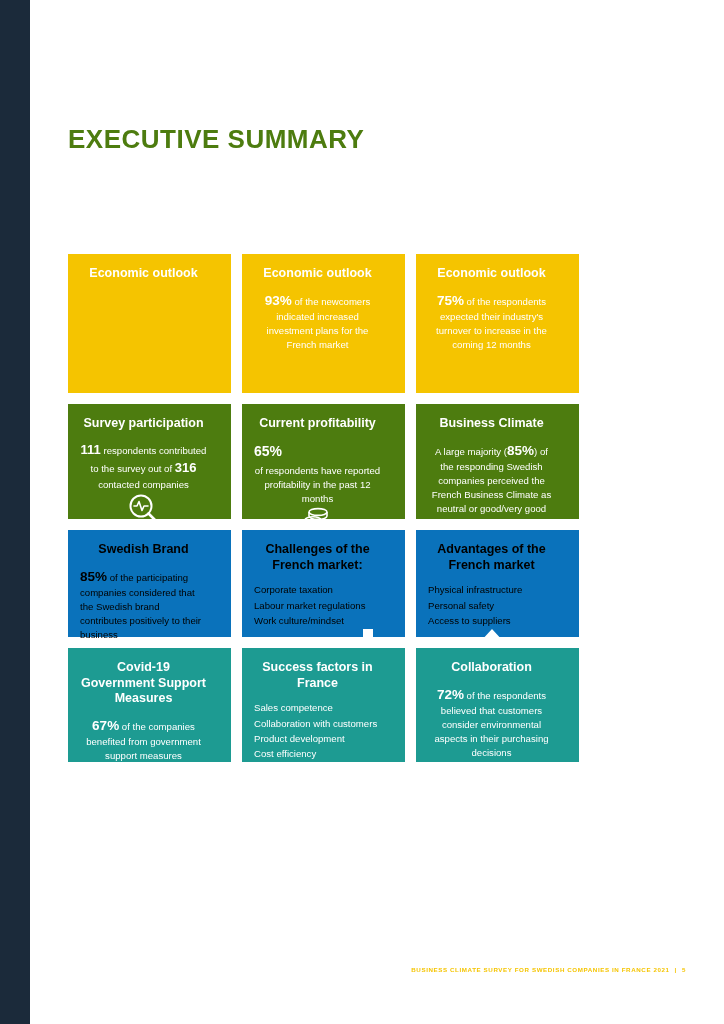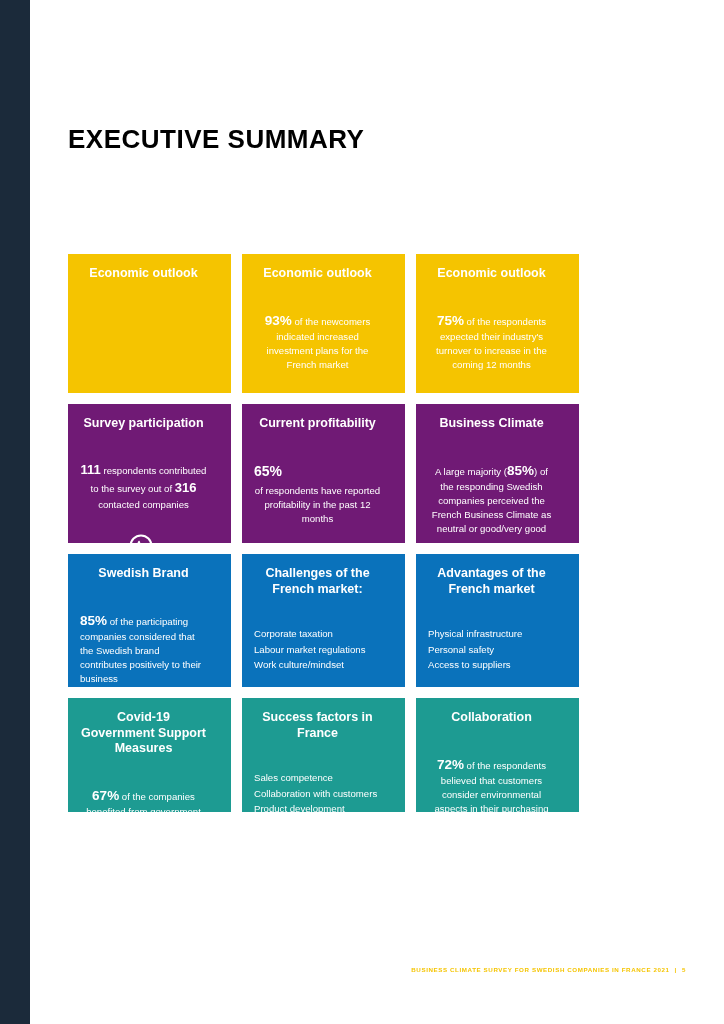--- a/index.html
+++ b/index.html
@@ -22,45 +22,44 @@
     height: 1024px;
     background: #1b2a3a;
   }
   .page-title {
     position: absolute;
     left: 68px;
     top: 124px;
     font-size: 26px;
     font-weight: bold;
     letter-spacing: 0.5px;
-    color: #000000;
+    color: #4d7c0f;
   }
   .grid {
     position: absolute;
     left: 68px;
     top: 254px;
     width: 511px;
   }
   .row {
     display: flex;
     gap: 11px;
     margin-bottom: 11px;
   }
   .card {
     width: 163px;
     box-sizing: border-box;
     padding: 12px 24px 14px 12px;
     position: relative;
     display: flex;
     flex-direction: column;
-    gap: 20px;
   }
   .card-yellow { background: #f5c400; color: #ffffff; height: 139px; }
-  .card-grey   { background: #701a75; color: #ffffff; height: 139px; }
-  .card-blue   { background: #0a72bb; color: #ffffff; height: 133px; }
+  .card-grey   { background: #4d7c0f; color: #ffffff; height: 115px; }
+  .card-blue   { background: #0a72bb; color: #000000; height: 107px; }
   .card-teal   { background: #1d9b92; color: #ffffff; height: 114px; }
 
   .card-title {
     font-size: 12.5px;
     font-weight: bold;
     text-align: center;
     line-height: 1.25;
     margin-bottom: 9px;
   }
   .card-body {

